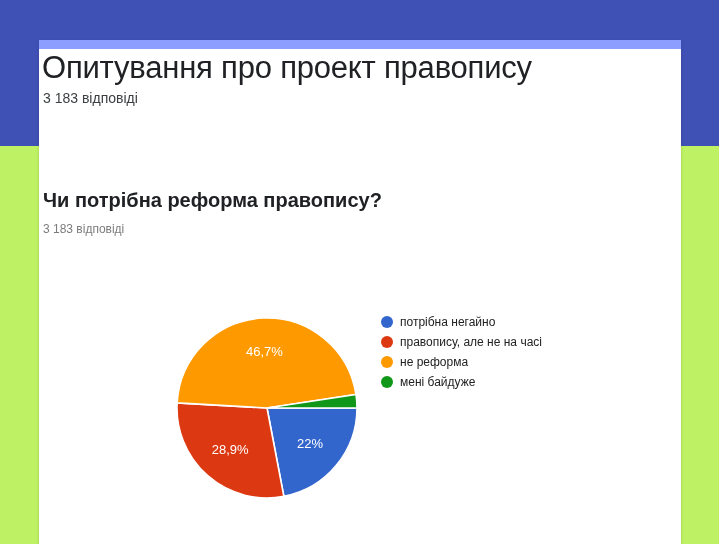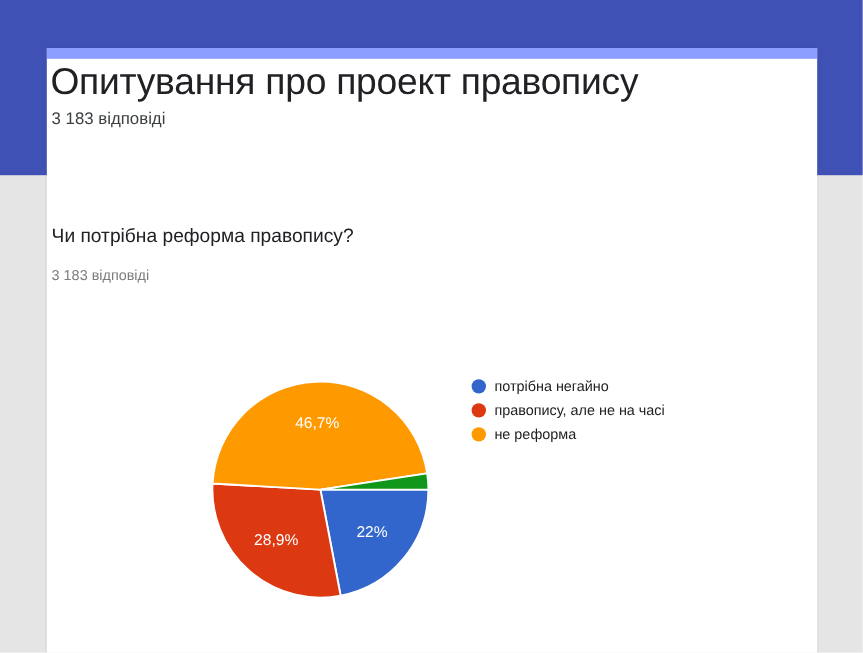--- a/index.html
+++ b/index.html
@@ -44,22 +44,22 @@
   #survey-responses {
     position: absolute;
     left: 43px; top: 90px;
     font-size: 14px;
     color: #3c4043;
     white-space: nowrap;
   }
   #question-title {
     position: absolute;
     left: 43px; top: 189px;
-    font-size: 16px;
-    font-weight: 400;
+    font-size: 20px;
+    font-weight: 700;
     color: #202124;
     white-space: nowrap;
   }
   #question-responses {
     position: absolute;
     left: 43px; top: 222px;
     font-size: 12px;
     color: #7c7c7c;
     white-space: nowrap;
   }
@@ -74,21 +74,21 @@
     width: 400px; height: 265px;
   }
   #pie-svg { display: block; }
   .slice-label {
     font-family: "Liberation Sans", "DejaVu Sans", sans-serif;
     font-size: 13px;
     fill: #ffffff;
   }
   #legend {
     position: absolute;
-    left: 393px;
+    left: 381px;
     top: 57px;
     width: 230px;
   }
   .legend-item {
     display: flex;
     align-items: center;
     height: 20px;
     margin-bottom: 0px;
   }
   .legend-swatch {
@@ -100,21 +100,21 @@
   .legend-label {
     font-size: 12px;
     color: #222222;
     white-space: nowrap;
     line-height: 20px;
   }
 </style>
 </head>
 <body>
 
-<div id="root" style="background: #e5e5e5;">
+<div id="root" style="background: #bef264;">
 
   <div id="header-band" style="background: rgb(63, 81, 181);"></div>
 
   <div id="card" style="background: rgb(255, 255, 255);">
     <div id="card-accent" style="background: rgb(140, 158, 255);"></div>
   </div>
 
   <div id="survey-title">Опитування про проект правопису</div>
   <div id="survey-responses">3 183 відповіді</div>
 
@@ -145,17 +145,21 @@
         <span class="legend-label">потрібна негайно</span>
       </div>
       <div class="legend-item">
         <span class="legend-swatch" style="background: rgb(220, 57, 18);"></span>
         <span class="legend-label">правопису, але не на часі</span>
       </div>
       <div class="legend-item">
         <span class="legend-swatch" style="background: rgb(255, 153, 0);"></span>
         <span class="legend-label">не реформа</span>
       </div>
+      <div class="legend-item">
+        <span class="legend-swatch" style="background: rgb(16, 150, 24);"></span>
+        <span class="legend-label">мені байдуже</span>
+      </div>
     </div>
 
   </div>
 
 </div>
 
 </body></html>

